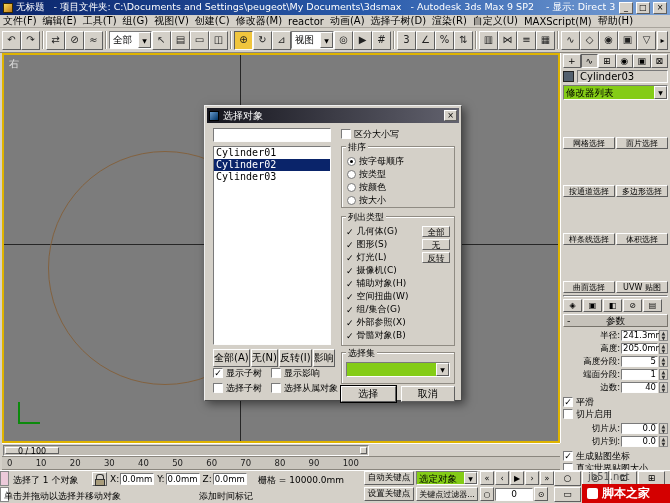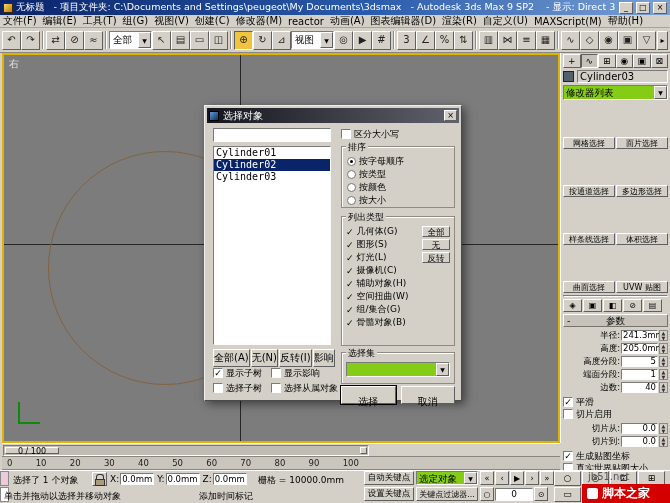--- a/index.html
+++ b/index.html
@@ -125,21 +125,21 @@
   .g-types { top:90px; height:130px; padding:8px 4px 0; }
   .g-selset { top:226px; height:32px; padding:9px 4px 0; }
   .rrow { display:flex; align-items:center; gap:3px; height:13px; font-size:9px; }
   .dot { width:9px; height:9px; border-radius:50%; background:#fff; border:1px solid #777; position:relative; flex:none; }
   .selected .dot::after { content:""; position:absolute; left:2px; top:2px; width:3px; height:3px; border-radius:50%; background:#000; }
   .trow { display:flex; align-items:center; gap:3px; height:13px; font-size:9px; }
   .trow .tlabel { white-space:nowrap; }
   .type-btn { margin-left:auto; width:28px; height:11px; font-size:8.5px; padding:0; }
   .type-btn:empty { visibility:hidden; }
   .dlg-actions { position:absolute; left:0; right:0; top:260px; display:flex; gap:5px; }
-  .abtn { flex:1; height:16px; font-size:10px; padding:8px;text-align:center; }
+  .abtn { flex:1; height:16px; font-size:10px; padding:0;text-align:center; }
   .abtn.default { outline:1px solid #000; }
 
   
   .timeslider { position:absolute; left:2px; top:443px; width:558px; height:15px; background:#d4d0c8; border-top:1px solid #fdfdfd; }
   .ts-groove { position:absolute; left:1px; top:1px; width:366px; height:11px;
     background:#c0bcb4; border:1px solid; border-color:#7a7a7a #fdfdfd #fdfdfd #7a7a7a; }
   .ts-handle { position:absolute; left:1px; top:1px; width:54px; height:7px; font-size:8px; line-height:7px;
     text-align:center; padding:0; }
   .ts-nub { position:absolute; right:1px; top:1px; width:7px; height:7px; padding:0; }
   .trackbar { position:absolute; left:2px; top:456px; width:558px; height:14px;
@@ -195,21 +195,21 @@
 
 <span class="menu-item">文件(F)</span>
     <span class="menu-item">编辑(E)</span>
     <span class="menu-item">工具(T)</span>
     <span class="menu-item">组(G)</span>
     <span class="menu-item">视图(V)</span>
     <span class="menu-item">创建(C)</span>
     <span class="menu-item">修改器(M)</span>
     <span class="menu-item">reactor</span>
     <span class="menu-item">动画(A)</span>
-    <span class="menu-item">图表编辑器(D)</span>
+    <span class="menu-item">选择子树(D)</span>
     <span class="menu-item">渲染(R)</span>
     <span class="menu-item">自定义(U)</span>
     <span class="menu-item">MAXScript(M)</span>
     <span class="menu-item">帮助(H)</span>
   </div>
 
 <div class="toolbar">
   <span class="tgroup">
       <button class="tbtn b3">↶</button>
       <button class="tbtn b3">↷</button>
@@ -507,20 +507,25 @@
             <span class="tlabel">空间扭曲(W)</span>
             <button class="type-btn b3"></button>
           </div>
 
           <div class="trow checked">
             <span class="box"></span>
             <span class="tlabel">组/集合(G)</span>
             <button class="type-btn b3"></button>
           </div>
 
+          <div class="trow checked">
+            <span class="box"></span>
+            <span class="tlabel">外部参照(X)</span>
+            <button class="type-btn b3"></button>
+          </div>
 
           <div class="trow checked">
             <span class="box"></span>
             <span class="tlabel">骨骼对象(B)</span>
             <button class="type-btn b3"></button>
           </div>
         </div>
     </div>
     <div class="group g-selset">
       <span class="gtitle">选择集</span>

